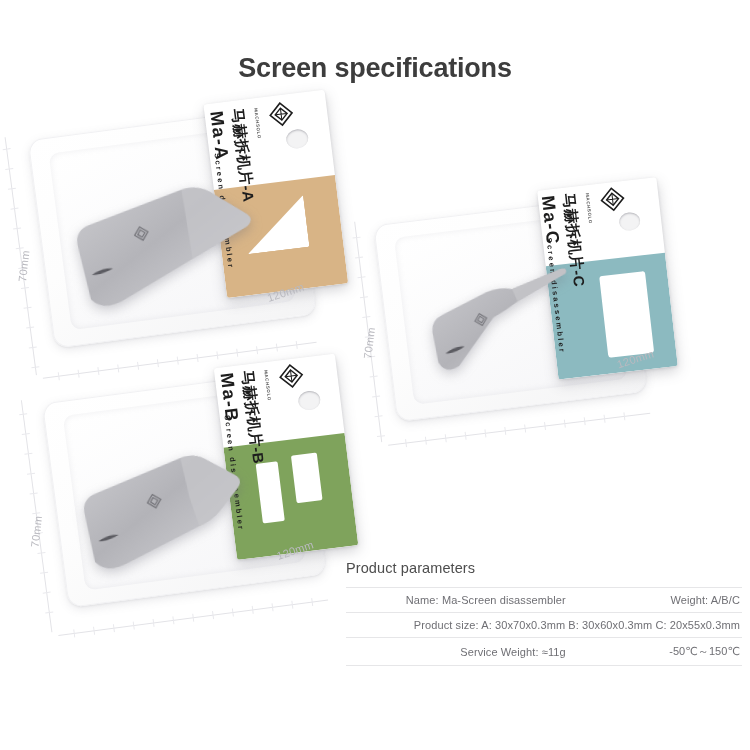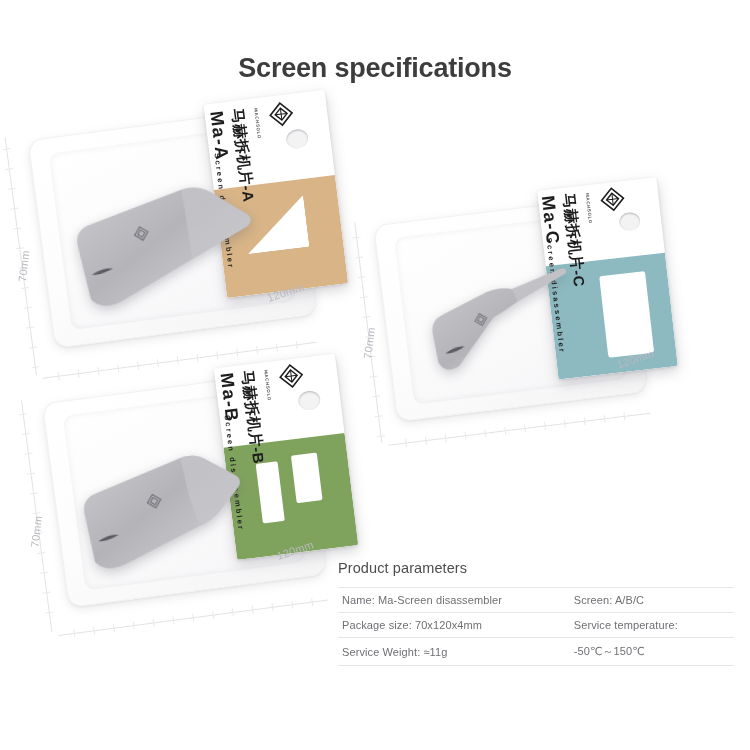--- a/index.html
+++ b/index.html
@@ -126,21 +126,21 @@
     letter-spacing: 0.3px;
   }
   .ruler-svg {
     position: absolute;
     overflow: visible;
   }
 
   
   .params {
     position: absolute;
-    left: 338px;
+    left: 346px;
     top: 560px;
     width: 396px;
   }
   .params-title {
     font-size: 14.5px;
     color: #4d4d4d;
     padding-bottom: 11px;
     letter-spacing: 0.1px;
   }
   .params-table {
@@ -152,20 +152,21 @@
   }
   .params-table tr:last-child {
     border-bottom: 1px solid #e6e6e8;
   }
   .params-table td {
     font-size: 11px;
     color: #6f6f74;
     padding: 6px 2px 6px 4px;
     vertical-align: middle;
     letter-spacing: 0.1px;
+    text-align: right;
   }
   .col-left  { width: 56%; }
   .col-right { width: 44%; padding-left: 14px !important; }
 </style>
 </head>
 <body>
 
 <div class="page-title">Screen specifications</div>
 
 <div class="product-scene" style="left:34px; top:108px; width:340px; height:230px; transform:rotate(-7.5deg);">
@@ -415,25 +416,24 @@
   <span class="guide" style="left:-26px; top:150px; transform:rotate(-76deg);">70mm</span>
   <span class="guide" style="left:218px; top:186px; transform:rotate(-11deg);">120mm</span>
 </div>
 
 <div class="params">
   <div class="params-title">Product parameters</div>
   <table class="params-table">
     <tbody>
       <tr>
         <td class="col-left">Name:  Ma-Screen disassembler</td>
-        <td class="col-right">Screen:  A/B/C</td>
+        <td class="col-right">Weight:  A/B/C</td>
       </tr>
       <tr>
-        <td class="col-left">Package size:  70x120x4mm</td>
-        <td class="col-right">Service temperature:</td>
+        <td class="col-left" colspan="2">Product size:  A:  30x70x0.3mm   B:  30x60x0.3mm   C:  20x55x0.3mm</td>
       </tr>
       <tr>
         <td class="col-left">Service Weight:  ≈11g</td>
         <td class="col-right">-50℃～150℃</td>
       </tr>
     </tbody>
   </table>
 </div>
 
 </body></html>

